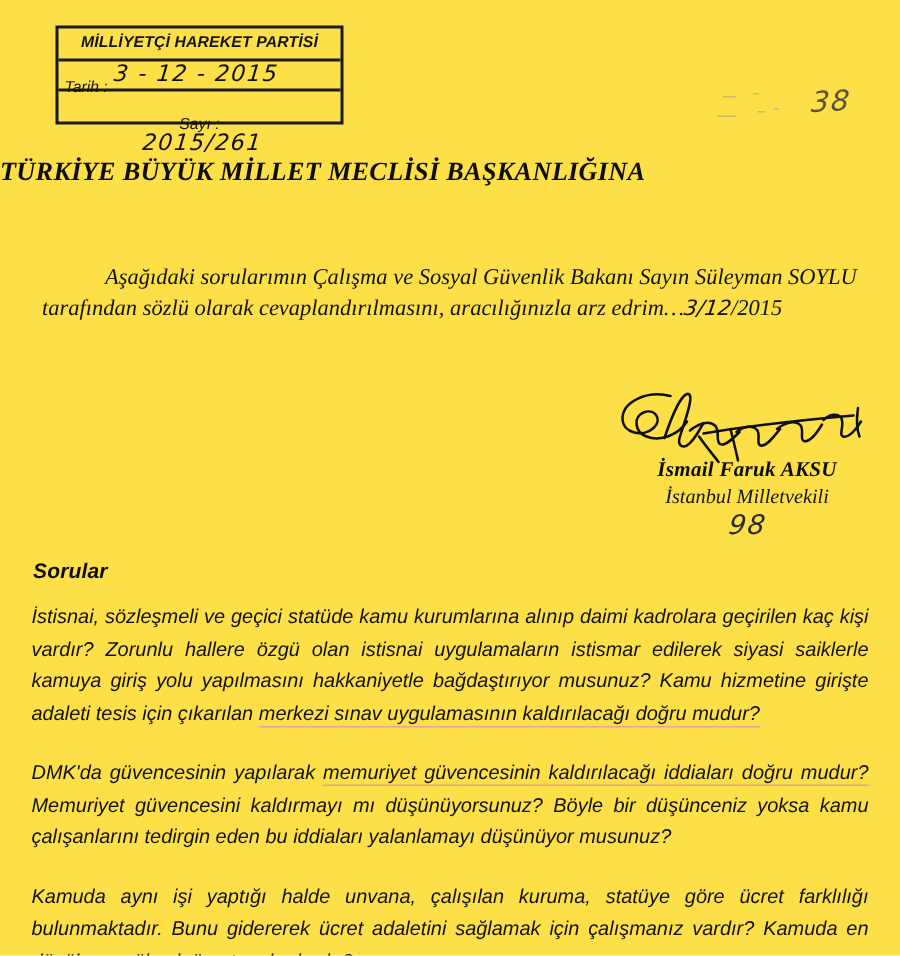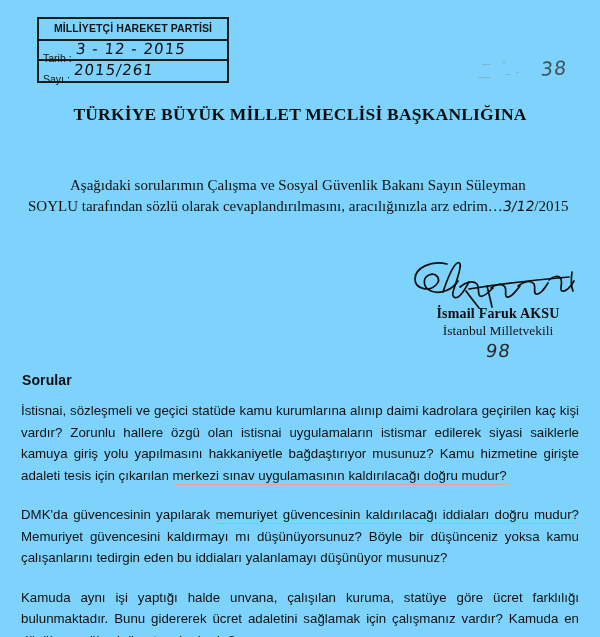--- a/index.html
+++ b/index.html
@@ -13,21 +13,22 @@
     position: relative;
     overflow: hidden;
     font-family: "Liberation Sans", sans-serif;
     color: #111111;
     -webkit-font-smoothing: antialiased;
   }
 
   .page {
     position: absolute;
     inset: 0;
-    background: #7dd3fc;
+    background: #fde047;
+    font-style: italic;
   }
 
   
   .stamp {
     position: absolute;
     left: 37px;
     top: 17px;
     width: 192px;
     border: 2px solid #1a1a1a;
     background: transparent;
@@ -50,20 +51,21 @@
   .stamp-row {
     display: flex;
     align-items: center;
     border-bottom: 2px solid #1a1a1a;
     height: 20px;
     padding-left: 4px;
     box-sizing: border-box;
   }
   .stamp-row:last-child {
     border-bottom: none;
+    flex-direction: column;
   }
   .stamp-label {
     font-family: "Liberation Sans", sans-serif;
     font-size: 10.5px;
     color: #141414;
     flex: 0 0 auto;
     padding-right: 4px;
     margin-top: 16px;
   }
   .hand {
@@ -109,21 +111,21 @@
   .fm3 { left: 0px;  top: 17px; width: 13px; }
   .fm4 { left: 27px; top: 14px; width: 5px; }
   .fm5 { left: 38px; top: 12px; width: 3px; height: 6px; }
 
   
   .doc-title {
     position: absolute;
     left: 0;
     right: 0;
     top: 104px;
-    text-align: center;
+    text-align: left;
     font-family: "Liberation Serif", serif;
     font-weight: bold;
     font-size: 17.5px;
     letter-spacing: 0.2px;
     color: #0d0d0d;
   }
 
   
   .intro {
     position: absolute;

